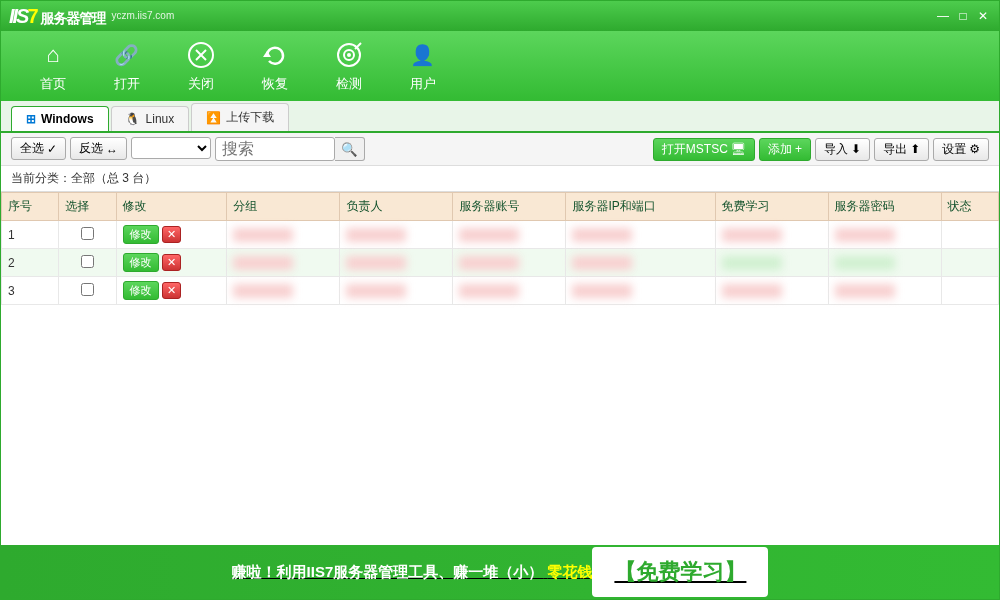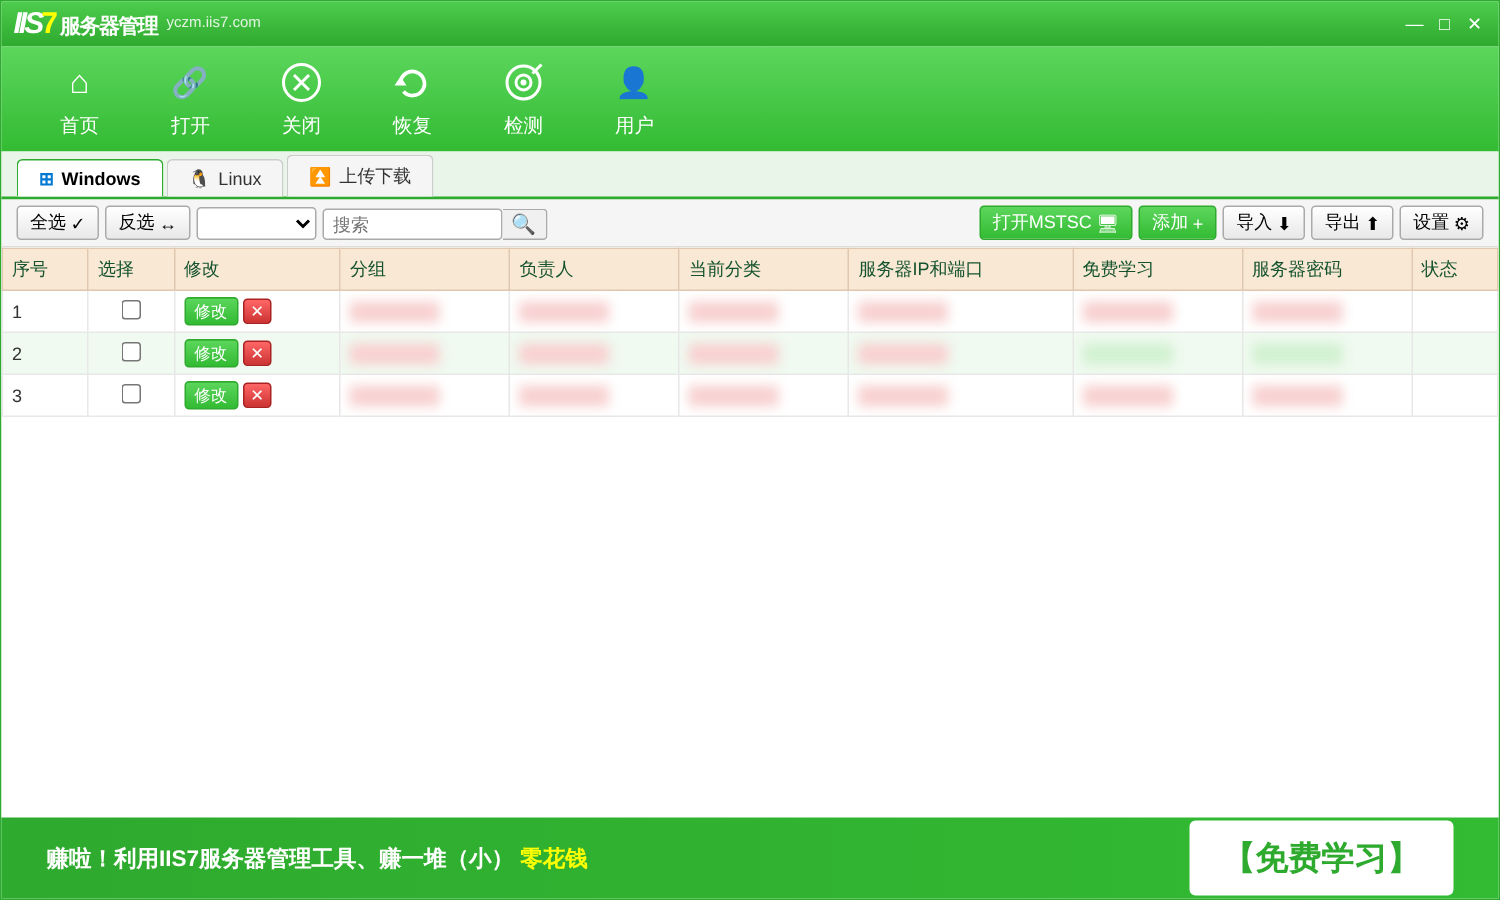--- a/index.html
+++ b/index.html
@@ -134,21 +134,21 @@
       background: #f5f5f5;
       padding: 4px 10px;
       display: flex;
       align-items: center;
       justify-content: space-between;
       border-bottom: 1px solid #ddd;
       flex-shrink: 0;
     }
     .toolbar-left {
       display: flex;
-      align-items: flex-end;
+      align-items: flex-start;
       gap: 4px;
     }
     .toolbar-right {
       display: flex;
       align-items: center;
       gap: 4px;
     }
     .tb-btn {
       padding: 2px 8px;
       border: 1px solid #aaa;
@@ -171,21 +171,21 @@
       border: 1px solid #aaa;
       border-radius: 3px;
       font-size: 12px;
       background: white;
       width: 80px;
     }
     .search-input {
       padding: 2px 6px;
       border: 1px solid #aaa;
       border-radius: 3px;
-      font-size: 12px;
+      font-size: 16px;
       width: 120px;
     }
     .search-btn {
       padding: 2px 6px;
       border: 1px solid #aaa;
       border-left: none;
       background: #f0f0f0;
       border-radius: 0 3px 3px 0;
       cursor: pointer;
     }
@@ -276,23 +276,24 @@
       min-width: 60px;
       height: 14px;
     }
 
     
     .footer {
       background: linear-gradient(to right, #2eaa2e, #33bb33);
       height: 54px;
       display: flex;
       align-items: center;
-      justify-content: space-between;
+      justify-content: center;
       padding: 0 30px;
       flex-shrink: 0;
+      text-decoration: underline;
     }
     .footer-text {
       color: white;
       font-size: 15px;
       font-weight: bold;
     }
     .footer-highlight {
       color: #ffff00;
     }
     .footer-btn {
@@ -307,21 +308,21 @@
     }
   </style>
 </head>
 <body>
 
 <div class="window">
 
   <div class="titlebar">
     <div class="titlebar-left">
       <div class="title-logo">
-        <span style="color:#fff; font-size:20px; font-weight:900; font-style:italic; letter-spacing:-2px;">IIS</span><span style="color:#ffff00; font-size:20px; font-weight:900;">7</span><span style="color:#fff; font-size:14px; font-weight:bold;font-family:Liberation Serif, serif;"> 服务器管理</span>
+        <span style="color:#fff; font-size:20px; font-weight:900; font-style:italic; letter-spacing:-2px;">IIS</span><span style="color:#ffff00; font-size:20px; font-weight:900;">7</span><span style="color:#fff; font-size:14px; font-weight:bold;"> 服务器管理</span>
       </div>
       <div class="title-subtitle">yczm.iis7.com</div>
     </div>
     <div class="titlebar-controls">
       <button class="titlebar-btn">—</button>
       <button class="titlebar-btn">□</button>
       <button class="titlebar-btn">✕</button>
     </div>
   </div>
 
@@ -420,31 +421,34 @@
         <span>导出</span>
         <span>⬆</span>
       </button>
       <button class="tb-btn">
         <span>设置</span>
         <span>⚙</span>
       </button>
     </div>
   </div>
 
+  <div class="catbar">
+    <div class="catbar-left">当前分类：全部（总 3 台）</div>
+  </div>
 
   <div class="table-wrapper">
     <table>
       <thead>
         <tr>
           <th>序号</th>
           <th>选择</th>
           <th>修改</th>
           <th>分组</th>
           <th>负责人</th>
-          <th>当前分类</th>
+          <th>服务器账号</th>
           <th>服务器IP和端口</th>
           <th>免费学习</th>
           <th>服务器密码</th>
           <th>状态</th>
         </tr>
       </thead>
       <tbody>
         <tr>
           <td>1</td>
           <td class="checkbox-cell"><input type="checkbox" style=""></td>

